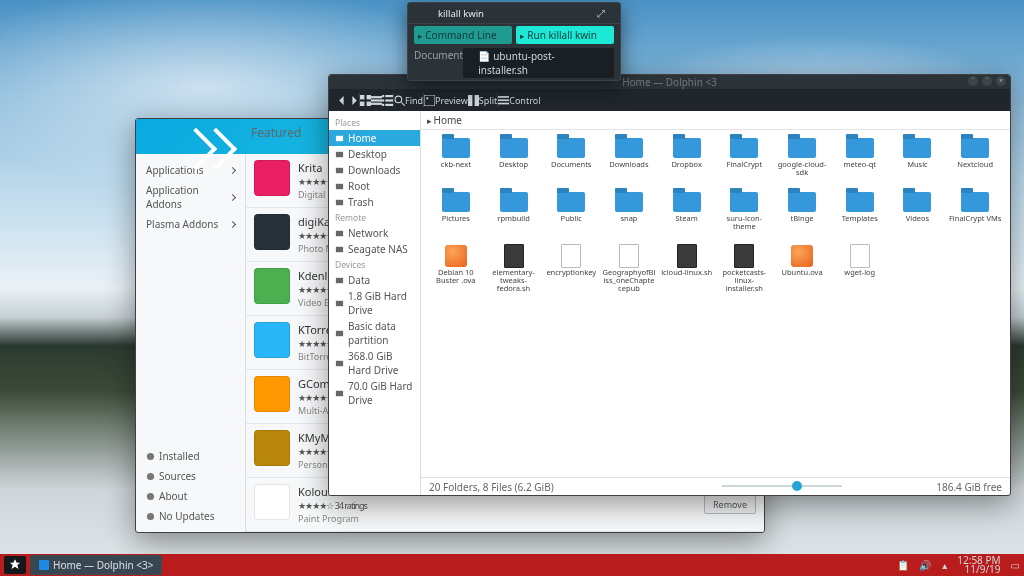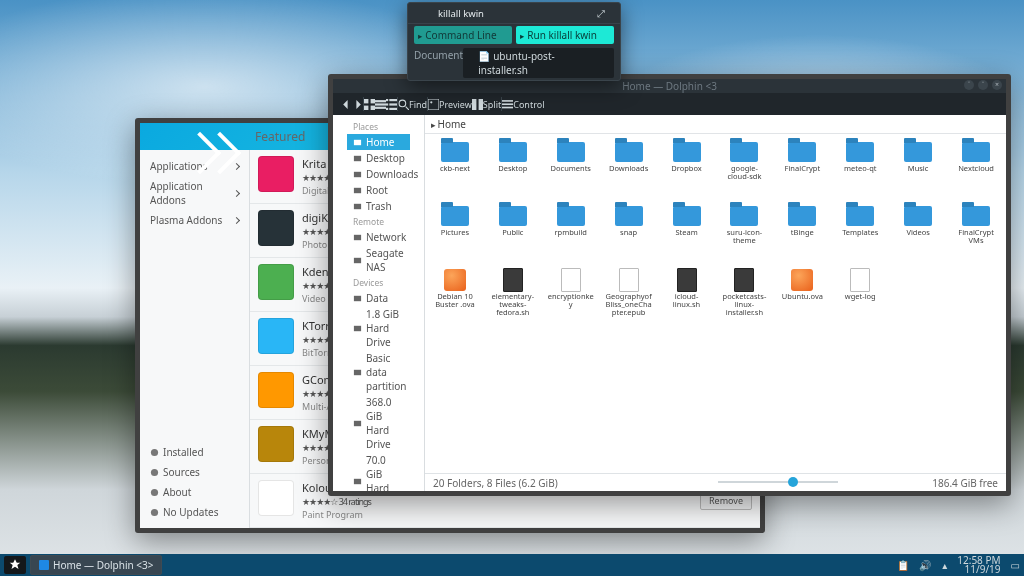--- a/index.html
+++ b/index.html
@@ -6,31 +6,31 @@
   body { width:1024px; height:576px; overflow:hidden; position:relative; background:#7a9cb8; }
   
   .wall { position:absolute; inset:0; background:
     linear-gradient(180deg,#4a92c5 0%,#b6d6ea 30%,#e9f1f6 50%,#c7d0d6 55%,#2b3a30 60%,#3c4b38 68%,#cfd6da 85%,#e1e6e9 100%);
   }
   .wall::after{content:"";position:absolute;inset:0;background:
      radial-gradient(ellipse 40% 25% at 20% 15%,#fff 0%,transparent 70%),
      radial-gradient(ellipse 30% 20% at 80% 20%,#fff 0%,transparent 70%);
      opacity:.6;}
   
-  .panel{position:absolute;left:0;right:0;bottom:0;height:22px;background:#0c4a6e;display:flex;align-items:center;color:#cfd8dc;padding:0 4px;}
+  .panel{position:absolute;left:0;right:0;bottom:0;height:22px;background:#b91c1c;display:flex;align-items:center;color:#cfd8dc;padding:0 4px;}
   .panel .kicker{width:22px;height:18px;background:#14181b;border-radius:2px;display:flex;align-items:center;justify-content:center;margin-right:4px;}
   .panel .kicker svg{width:14px;height:14px;fill:#fff}
   .task{display:flex;align-items:center;gap:4px;padding:2px 8px;background:#303a42;border:1px solid #3f4a52;border-radius:2px;margin-right:4px;color:#d9e1e6;}
   .task.active{background:#384651}
   .task .dot{width:10px;height:10px;background:#1e88e5;border-radius:1px;}
   .spacer{flex:1}
   .tray{display:flex;align-items:center;gap:10px;color:#cfd8dc}
   .tray .clock{text-align:right;line-height:9px;font-size:9px}
   
-  .win{position:absolute;border:5px solid #404040;border-radius:3px;box-shadow:0 8px 30px rgba(0,0,0,.4);overflow:hidden}
+  .win{position:absolute;border:1px solid #404040;border-radius:3px;box-shadow:0 8px 30px rgba(0,0,0,.4);overflow:hidden}
   .discover{left:135px;top:118px;width:630px;height:415px;background:#f7f8f9;display:flex;flex-direction:column}
   .disc-head{height:55px;background:linear-gradient(135deg,#0aa9e0,#2ecce0);position:relative}
   .disc-head .chev{position:absolute;left:45px;top:15px;width:30px;height:30px;transform:rotate(45deg);border:4px solid #fff;border-bottom:none;border-left:none;}
   .disc-head .chev2{left:65px}
   .disc-head .title{position:absolute;left:115px;top:5px;font-size:12px;color:#666}
   .disc-body{flex:1;display:flex}
   .disc-side{width:110px;border-right:1px solid #dadee1;padding:6px;display:flex;flex-direction:column;gap:2px}
   .disc-side .cat{display:flex;justify-content:space-between;align-items:center;padding:3px 4px;color:#555;border-radius:2px}
   .disc-side .gap{flex:1}
   .disc-side .meta{display:flex;align-items:center;gap:4px;padding:3px 4px;color:#555}
@@ -47,29 +47,29 @@
   
   .dolphin{left:328px;top:74px;width:683px;height:422px;background:#fff;display:flex;flex-direction:column}
   .dtitle{height:14px;background:#2b3339;color:#6d7880;display:flex;align-items:center;justify-content:center;font-size:8.5px;position:relative}
   .dtitle .wbtns{position:absolute;right:4px;top:1px;display:flex;gap:4px}
   .dtitle .wbtns span{width:10px;height:10px;border-radius:50%;background:#3b454c;font-size:7px;line-height:10px;text-align:center;color:#aeb7bd}
   .dtool{height:22px;background:#20262b;display:flex;align-items:center;gap:0;padding:0 8px;color:#cfd8dc}
   .dtool svg{width:11px;height:11px;fill:#cfd8dc}
   .dtool .sep{width:1px;height:14px;background:#3a444b}
   .dtool .lbl{font-size:9px;color:#cfd8dc}
   .dbody{flex:1;display:flex;min-height:0}
-  .places{width:92px;background:#fff;border-right:1px solid #d9dde0;padding:4px 14px;font-size:9px;color:#555}
+  .places{width:92px;background:#fff;border-right:1px solid #d9dde0;padding:4px 0;font-size:9px;color:#555}
   .places .hdr{color:#999;padding:2px 6px;font-size:8.5px}
   .places .pl{display:flex;align-items:center;gap:4px;padding:1px 6px}
   .places .pl.sel{background:#2aa9de;color:#fff}
   .places svg{width:9px;height:9px;fill:#666;flex-shrink:0}
   .places .pl.sel svg{fill:#fff}
   .fview{flex:1;display:flex;flex-direction:column}
   .crumb{border-bottom:1px solid #e1e4e7;padding:2px 6px;font-size:9px;color:#444;display:flex;align-items:center;gap:2px}
-  .grid{flex:1;padding:6px;display:grid;grid-template-columns:repeat(10,1fr);grid-auto-rows:54px;gap:10px;align-content:start}
+  .grid{flex:1;padding:6px;display:grid;grid-template-columns:repeat(10,1fr);grid-auto-rows:54px;gap:0;align-content:start}
   .item{display:flex;flex-direction:column;align-items:center;text-align:center}
   .item .glyph{width:30px;height:24px;display:flex;align-items:center;justify-content:center}
   .item .nm{font-size:7.5px;color:#444;line-height:8px;word-break:break-word;max-width:54px}
   .folder{width:28px;height:20px;background:#3498db;border-radius:2px;position:relative}
   .folder::before{content:"";position:absolute;top:-4px;left:0;width:12px;height:5px;background:#2c83bd;border-radius:1px 1px 0 0}
   .file{width:20px;height:24px;background:#ededed;border:1px solid #bbb;border-radius:1px}
   .file.d{background:#3a3a3a;border-color:#222}
   .file.b{background:#fff;border-color:#bbb}
   .ova{width:22px;height:22px;border-radius:3px;background:radial-gradient(circle at 35% 30%,#fca55a,#e9601a)}
   .dstatus{height:18px;border-top:1px solid #dfe3e6;display:flex;align-items:center;padding:0 8px;font-size:9px;color:#666;gap:4px}
@@ -392,32 +392,32 @@
           <div class="item">
             <div class="glyph">
               <div class="folder"></div>
             </div>
             <div class="nm">Dropbox</div>
           </div>
           <div class="item">
             <div class="glyph">
               <div class="folder"></div>
             </div>
+            <div class="nm">FinalCrypt</div>
+          </div>
+          <div class="item">
+            <div class="glyph">
+              <div class="folder"></div>
+            </div>
             <div class="nm">google-cloud-sdk</div>
           </div>
           <div class="item">
             <div class="glyph">
               <div class="folder"></div>
             </div>
-            <div class="nm">FinalCrypt</div>
-          </div>
-          <div class="item">
-            <div class="glyph">
-              <div class="folder"></div>
-            </div>
             <div class="nm">meteo-qt</div>
           </div>
           <div class="item">
             <div class="glyph">
               <div class="folder"></div>
             </div>
             <div class="nm">Music</div>
           </div>
           <div class="item">
             <div class="glyph">
@@ -428,27 +428,27 @@
           <div class="item">
             <div class="glyph">
               <div class="folder"></div>
             </div>
             <div class="nm">Pictures</div>
           </div>
           <div class="item">
             <div class="glyph">
               <div class="folder"></div>
             </div>
+            <div class="nm">rpmbuild</div>
+          </div>
+          <div class="item">
+            <div class="glyph">
+              <div class="folder"></div>
+            </div>
             <div class="nm">Public</div>
-          </div>
-          <div class="item">
-            <div class="glyph">
-              <div class="folder"></div>
-            </div>
-            <div class="nm">rpmbuild</div>
           </div>
           <div class="item">
             <div class="glyph">
               <div class="folder"></div>
             </div>
             <div class="nm">snap</div>
           </div>
           <div class="item">
             <div class="glyph">
               <div class="folder"></div>

